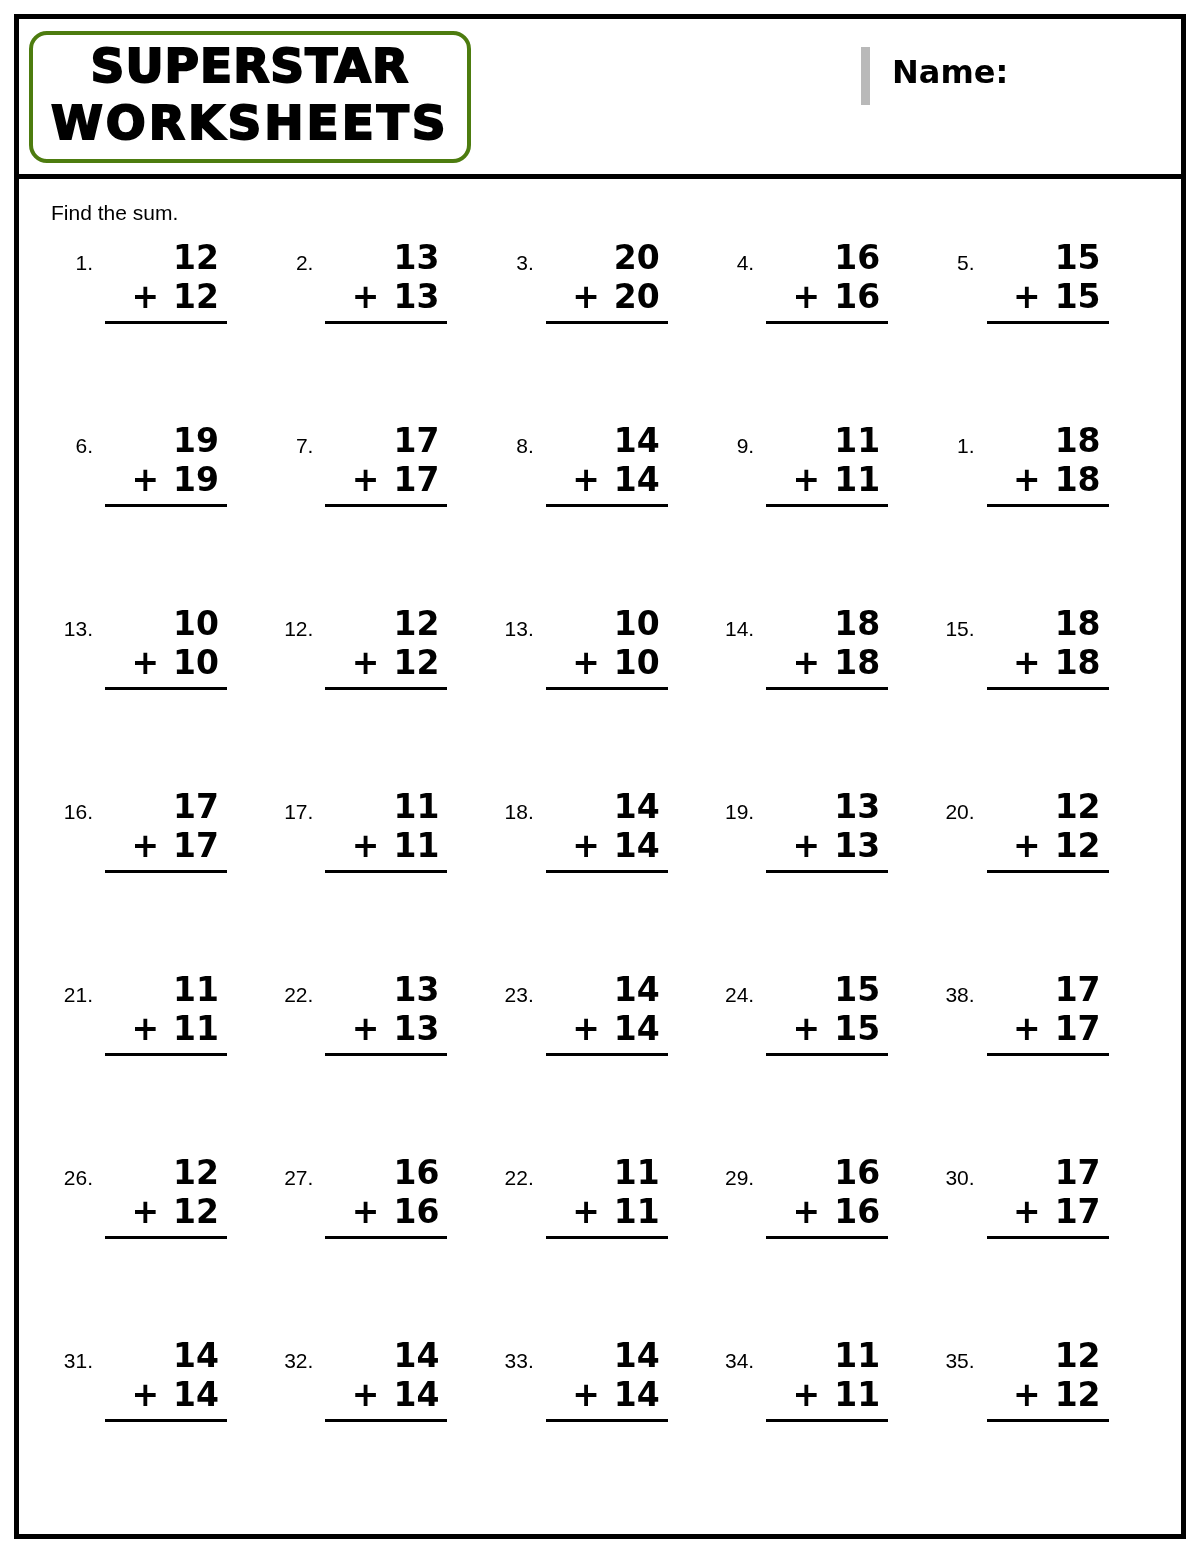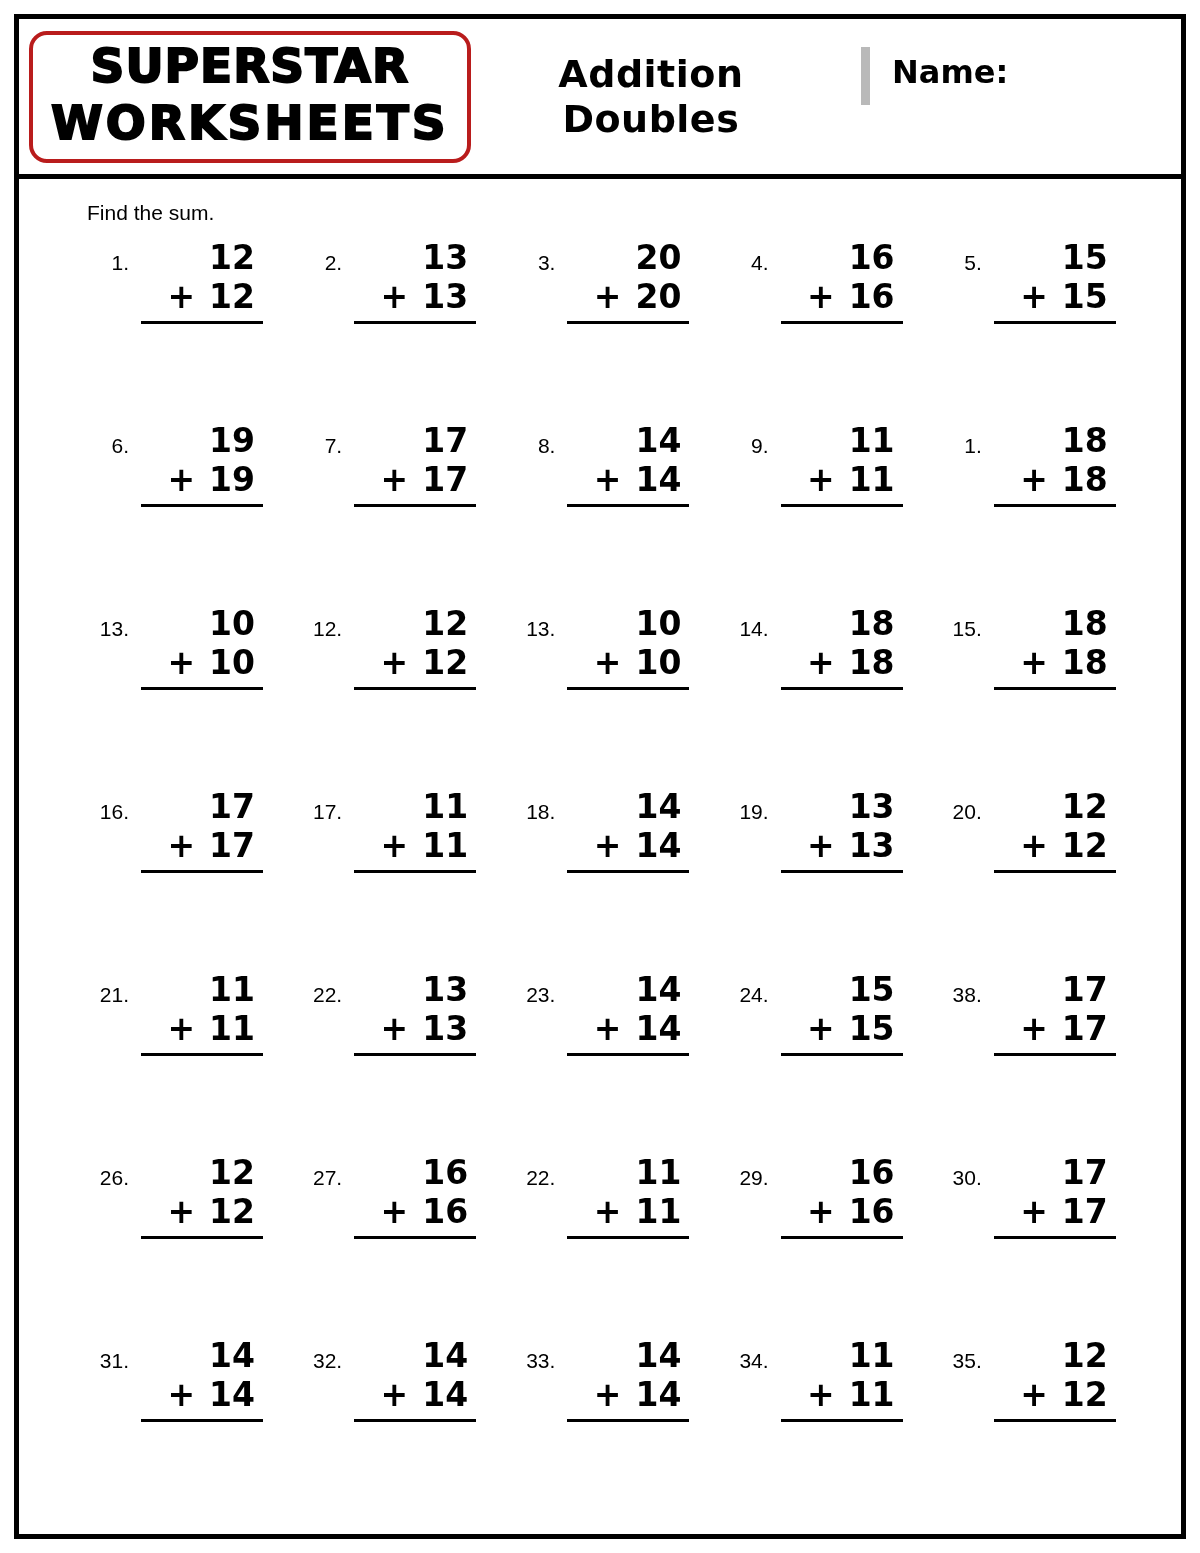--- a/index.html
+++ b/index.html
@@ -64,21 +64,21 @@
     border-radius: 12px;
   }
   .logo-line2 {
     font-size: 47px;
     margin-top: 2px;
     padding: 3px 8px 5px 8px;
     border-radius: 12px;
     letter-spacing: 3px;
   }
   .logo-wrap {
-    border: 4px solid #b91c1c;
+    border: 4px solid #4d7c0f;
     border-radius: 18px;
     padding: 4px 10px 8px 10px;
     display: flex;
     flex-direction: column;
     align-items: center;
   }
   .title-block {
     flex: 1 1 auto;
     text-align: center;
     padding-right: 20px;
@@ -109,21 +109,20 @@
     font-family: "DejaVu Sans", sans-serif;
     font-weight: bold;
     font-size: 32px;
     padding-top: 6px;
   }
   
   .body {
     flex: 1 1 auto;
     padding: 22px 30px 10px 30px;
     box-sizing: border-box;
-    margin-left: 36px;
   }
   .instructions {
     font-size: 21px;
     margin-bottom: 10px;
     margin-left: 2px;
   }
   .grid {
     display: grid;
     grid-template-columns: repeat(5, 1fr);
     grid-auto-rows: 183px;
@@ -171,21 +170,20 @@
   <div class="sheet">
 
     <div class="header">
       <div class="logo">
         <div class="logo-wrap">
           <div class="logo-line1">SUPERSTAR</div>
           <div class="logo-line2">WORKSHEETS</div>
         </div>
       </div>
       <div class="title-block">
-        <div class="title-line">Addition Doubles</div>
       </div>
       <div class="name-block">
         <div class="name-divider"></div>
         <div class="name-label">Name:</div>
       </div>
     </div>
 
     <div class="body">
       <div class="instructions">Find the sum.</div>
       <div class="grid" id="grid">

